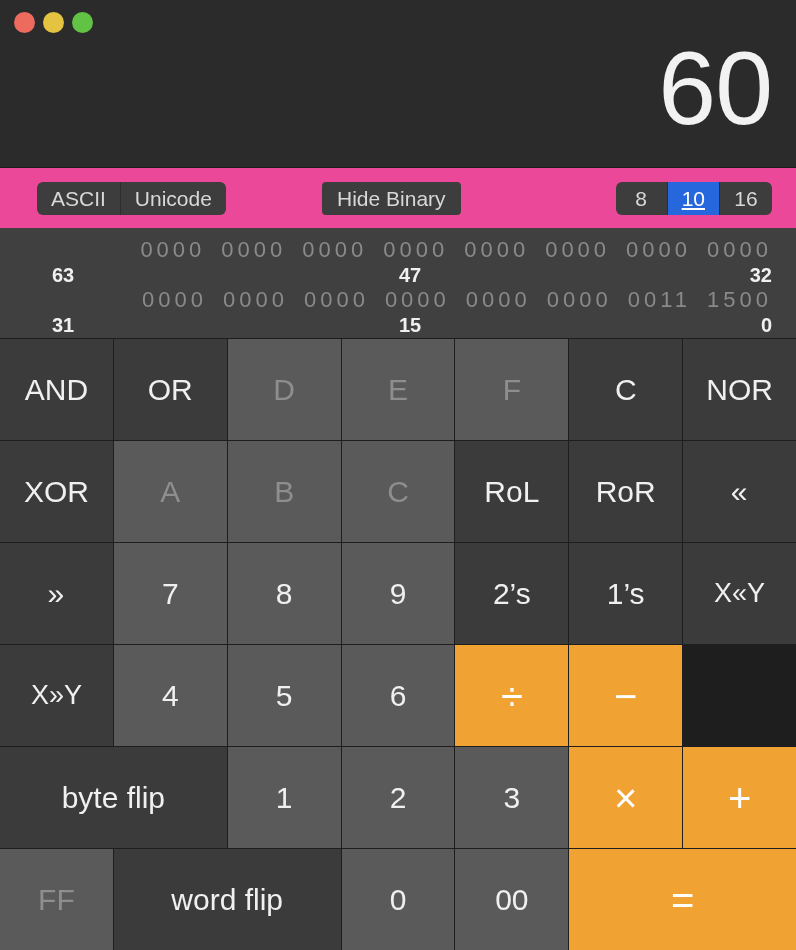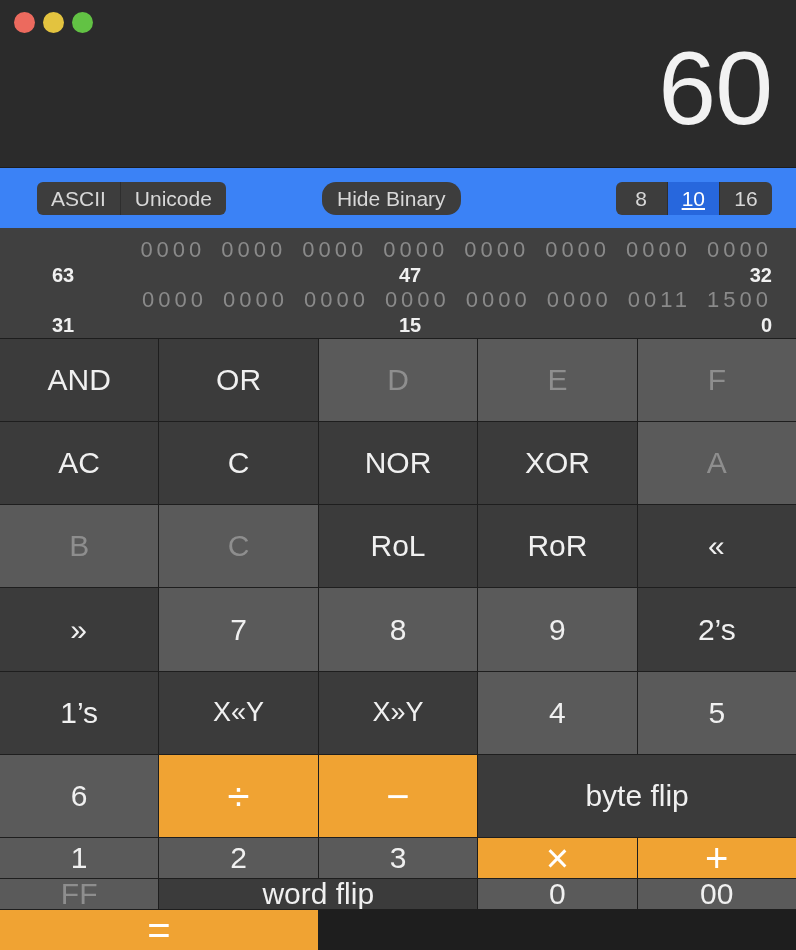--- a/index.html
+++ b/index.html
@@ -40,42 +40,42 @@
     letter-spacing: -1px;
     font-family: "Liberation Sans", sans-serif;
     -webkit-text-stroke: 0px;
   }
 
   
   .toolbar {
     position: relative;
     height: 60px;
     flex: 0 0 60px;
-    background: #3b82f6;
+    background: #ec4899;
   }
   .seg {
     display: flex; align-items: center; justify-content: center;
     background: #3d3d3d;
     color: #d8d8d8;
     font-size: 21px;
     padding: 0 14px;
     border-right: 1px solid #2e2e2e;
   }
   .seg:last-child { border-right: none; }
   .seg.active { background: #2767dd; color: #ffffff; text-decoration: underline; }
 
   .toolrow {
     position: absolute; left: 0; right: 0; top: 0; height: 60px;
   }
   .pill {
     position: absolute;
     display: flex; align-items: center; justify-content: center;
     background: #3d3d3d;
     color: #d8d8d8;
-    border-radius: 14px;
+    border-radius: 4px;
     font-size: 21px;
     height: 33px;
     padding: 0 15px;
   }
   .pill-hide { left: 322px; }
   .seg-ascii { left: 37px; }
   .seg-base  { right: 24px; }
   .seg-wrap { position: absolute; top: 14px; display: flex; border-radius: 6px; overflow: hidden; height: 33px; }
   .seg-base .seg { min-width: 52px; }
 
@@ -112,21 +112,21 @@
   }
   .bit-labels span { position: absolute; top: 0; }
   .lbl-hi   { left: 4px; }
   .lbl-mid  { left: 50%; transform: translateX(-50%); }
   .lbl-lo   { right: 0; }
 
   
   .keypad {
     flex: 1 1 auto;
     display: grid;
-    grid-template-columns: repeat(5, 1fr);
+    grid-template-columns: repeat(7, 1fr);
     grid-template-rows: repeat(6, 1fr);
     gap: 1px;
     background: #1e1e1e;
     border-top: 1px solid #1d1d1d;
   }
   .key {
     display: flex; align-items: center; justify-content: center;
     background: #3b3b3b;
     color: #f0f0f0;
     font-size: 30px;
@@ -212,21 +212,20 @@
       </div>
     </div>
   </div>
 
   <div class="keypad" id="keypad">
       <div class="key">AND</div>
       <div class="key">OR</div>
       <div class="key num dim">D</div>
       <div class="key num dim">E</div>
       <div class="key num dim">F</div>
-      <div class="key">AC</div>
       <div class="key">C</div>
       <div class="key">NOR</div>
       <div class="key">XOR</div>
       <div class="key num dim">A</div>
       <div class="key num dim">B</div>
       <div class="key num dim">C</div>
       <div class="key">RoL</div>
       <div class="key">RoR</div>
       <div class="key shift">«</div>
       <div class="key shift">»</div>

